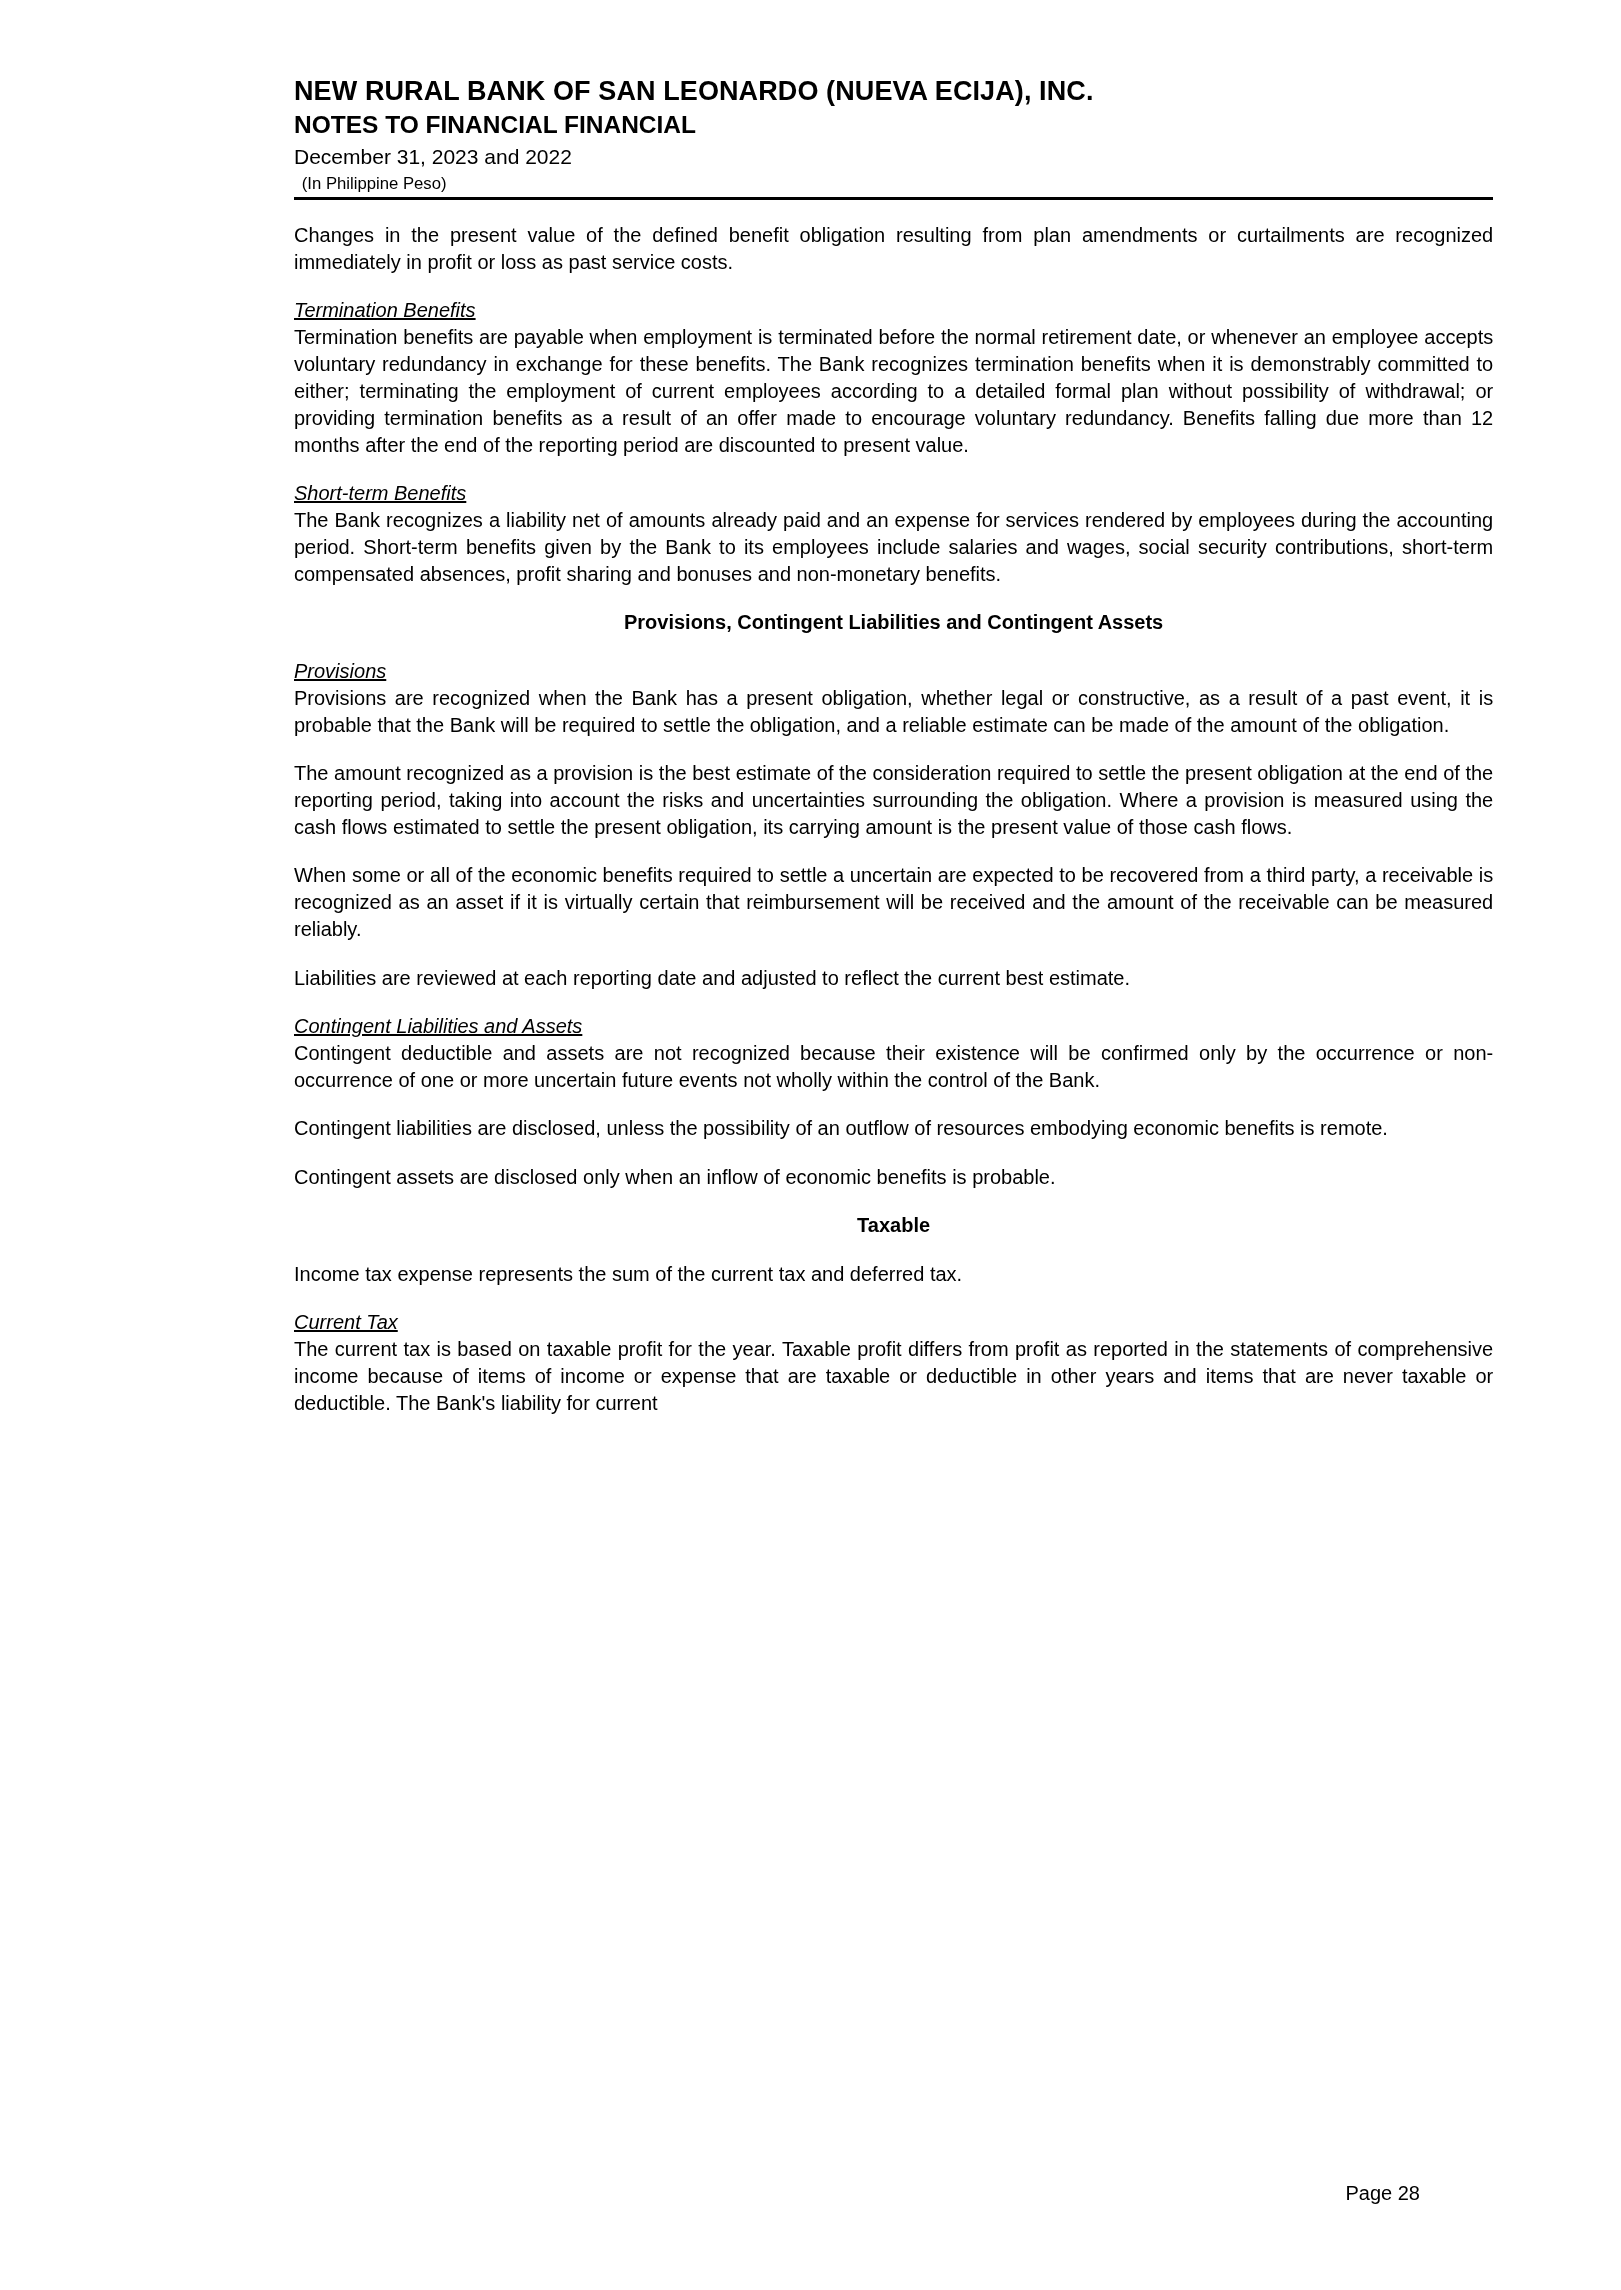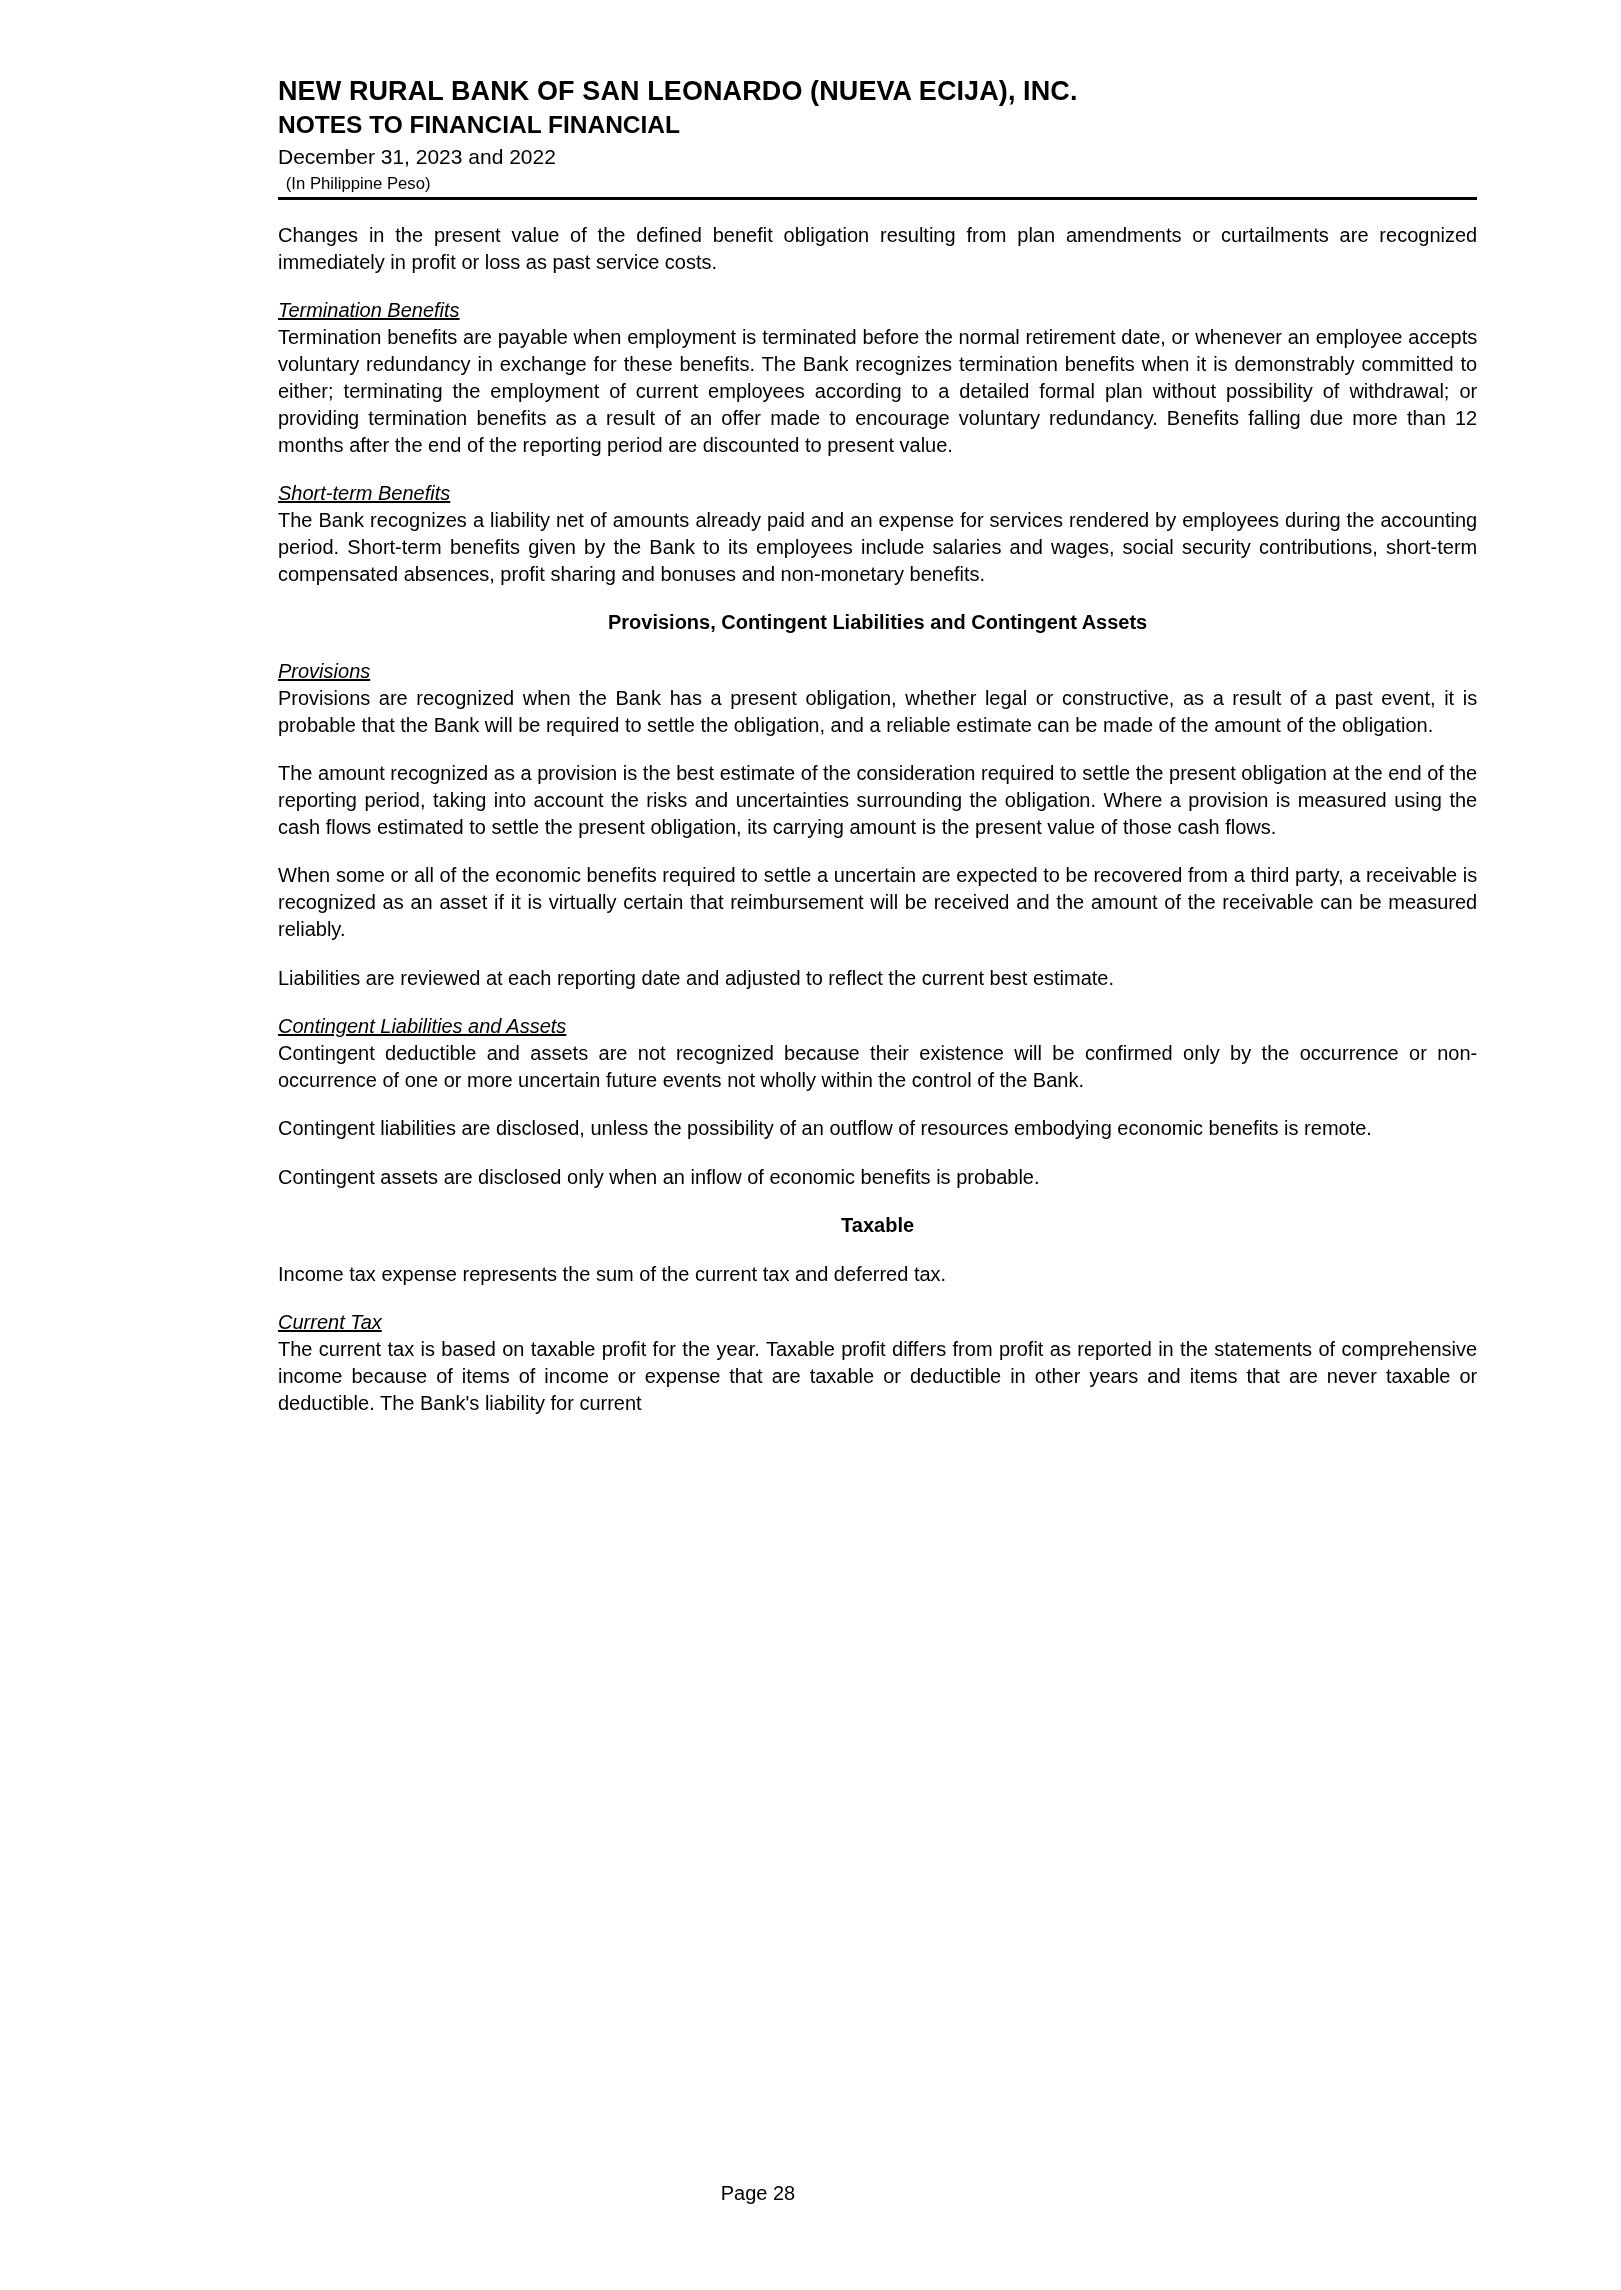--- a/index.html
+++ b/index.html
@@ -13,20 +13,21 @@
     font-family: "Liberation Sans", sans-serif;
     color: #000000;
     -webkit-font-smoothing: antialiased;
   }
   .page {
     position: relative;
     width: 1581px;
     min-height: 2291px;
     box-sizing: border-box;
     padding: 76px 94px 41px 94px;
+    margin-left: 16px;
   }
   .header {
     margin-left: 184px;
     margin-right: 9.8px;
   }
   .hdr-line1 {
     font-size: 27px;
     font-weight: bold;
     letter-spacing: 0.1px;
     line-height: 1.18;
@@ -78,23 +79,23 @@
   .sub-bold {
     font-size: 20px;
     font-weight: bold;
     line-height: 1.345;
     margin: 0 0 21.6px 0;
     text-align: center;
   }
   .footer {
     position: absolute;
     left: 94px;
-    right: 88px;
+    right: 106px;
     bottom: 86px;
-    text-align: center;
+    text-align: right;
     font-size: 20px;
   }
   .footer .pagenum {
     padding-right: 71px;
   }
 </style>
 </head>
 <body>
 
 <div class="page">

